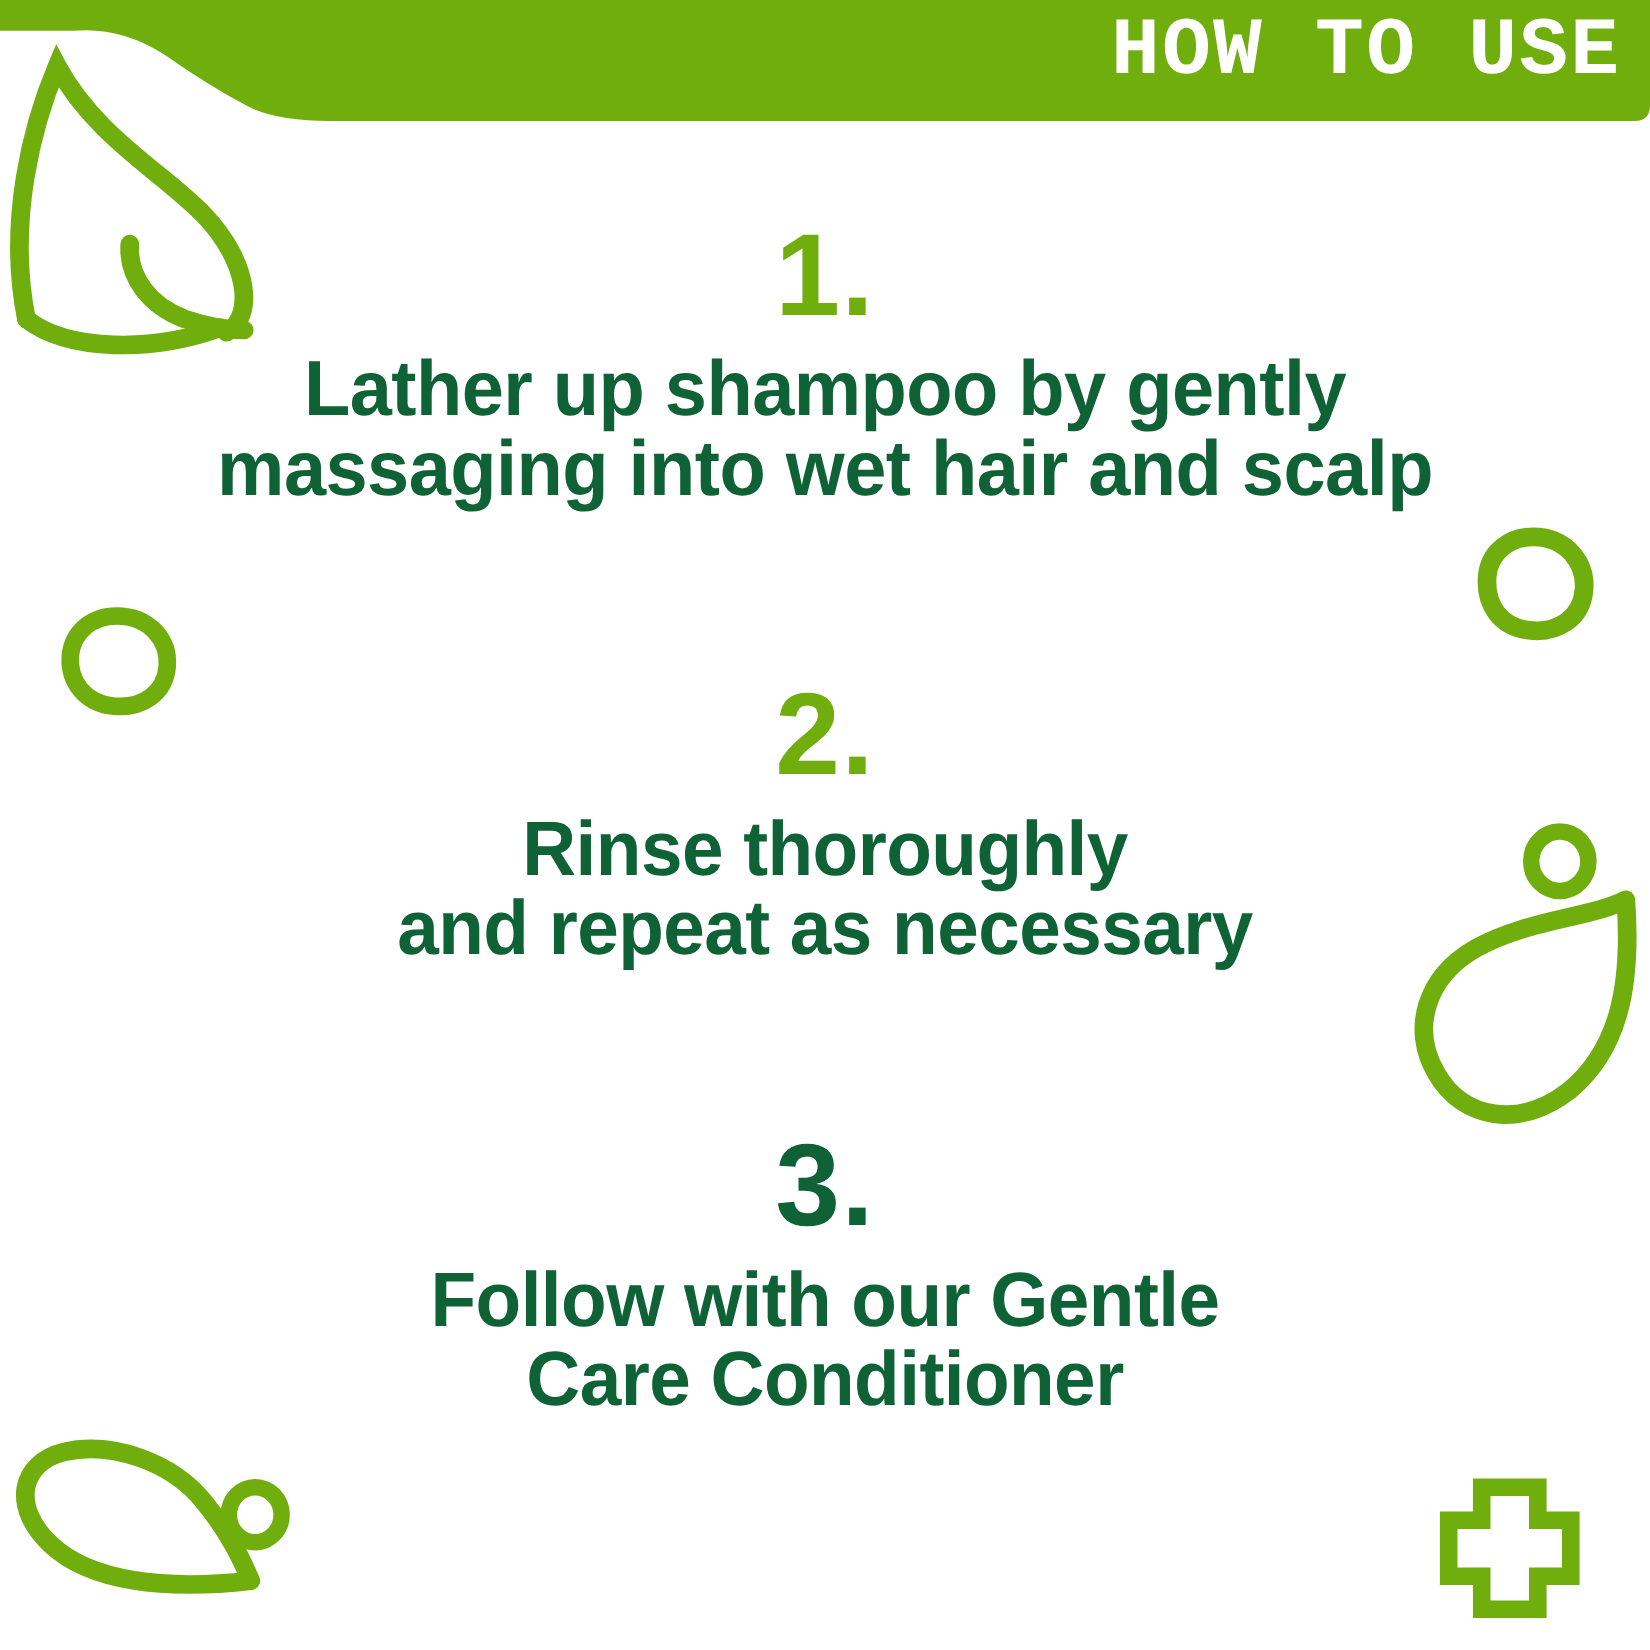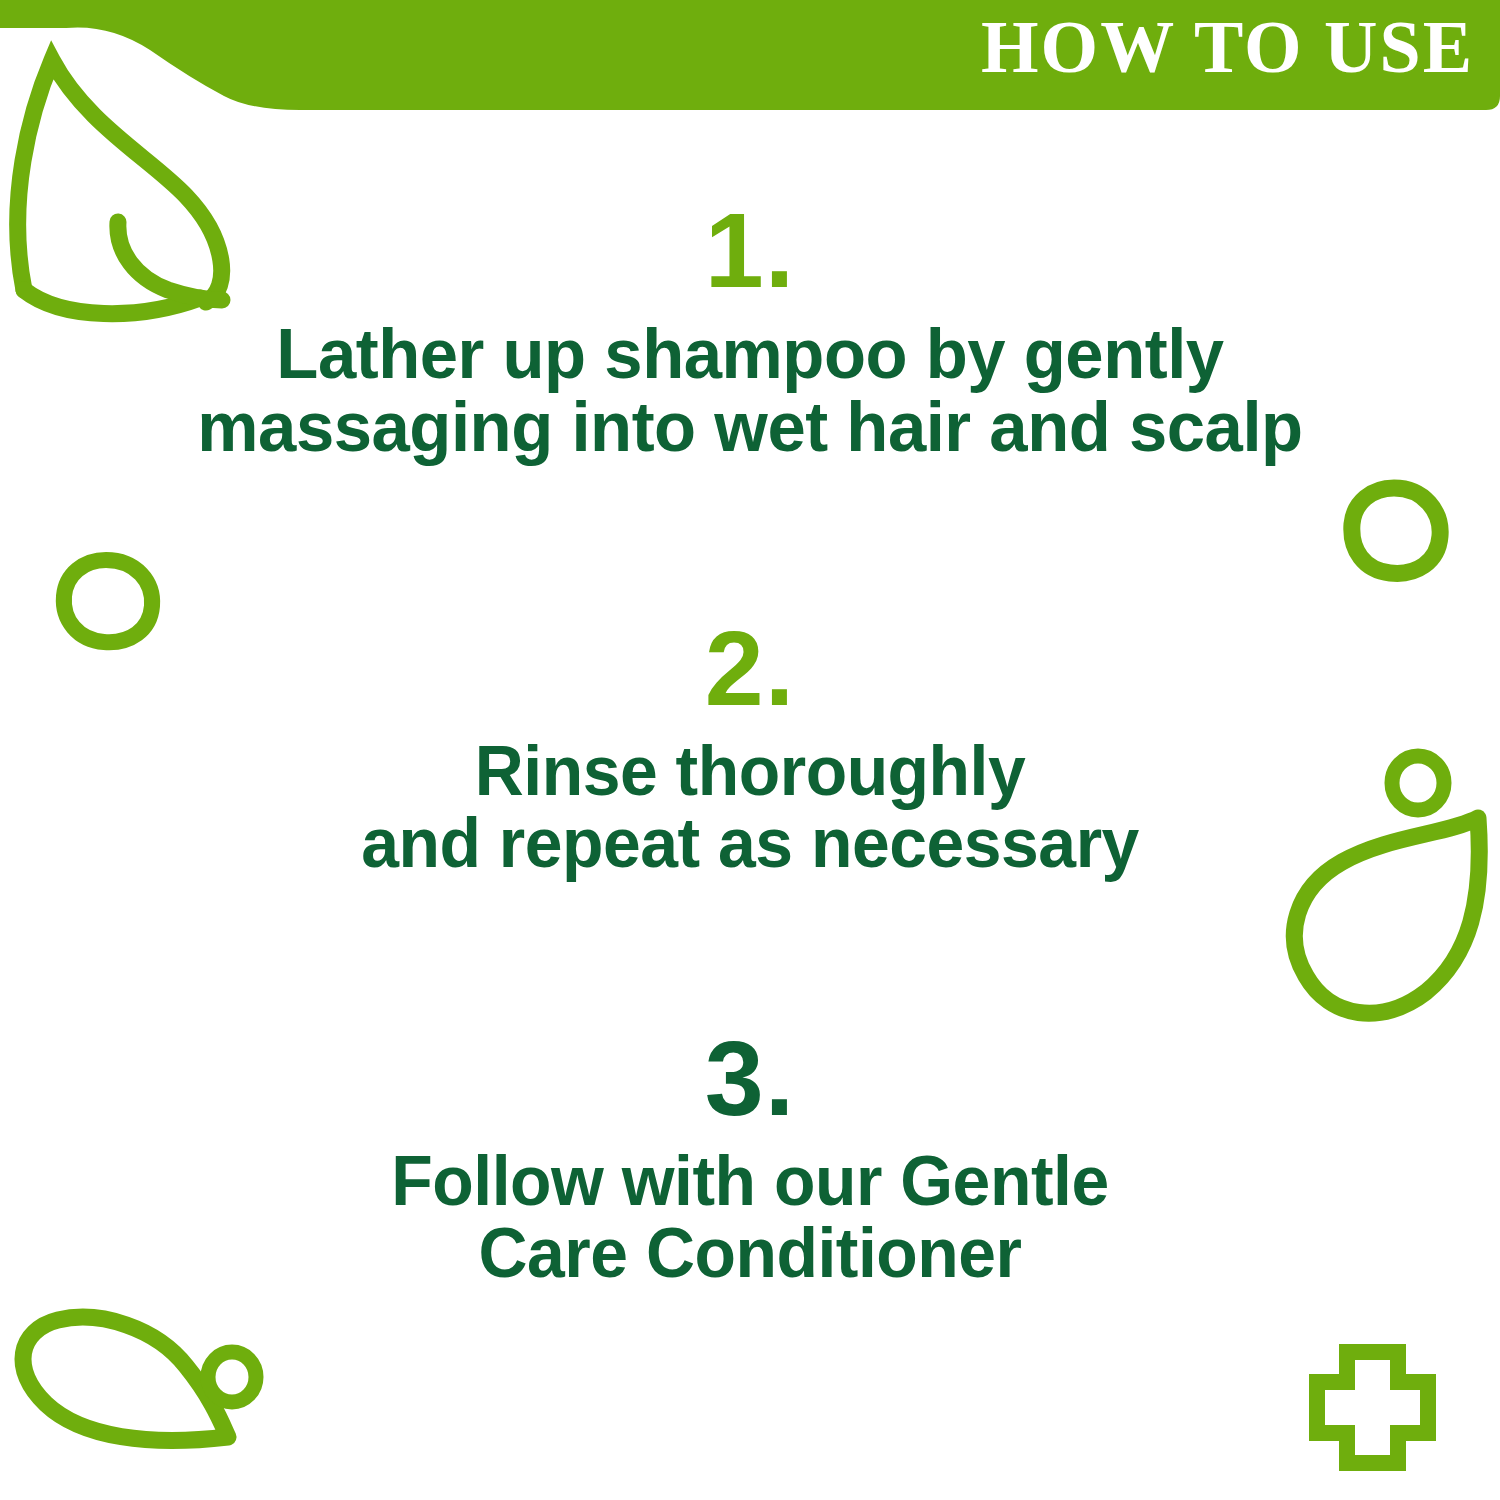--- a/index.html
+++ b/index.html
@@ -30,21 +30,21 @@
     height: 120px;
     pointer-events: none;
   }
   .header-title {
     position: absolute;
     top: 10px;
     right: 26px;
     width: 620px;
     text-align: right;
     color: #ffffff;
-    font-family: Liberation Serif, serif;
+    font-family: Liberation Mono, monospace;
     font-weight: bold;
     font-size: 74px;
     letter-spacing: 2px;
     line-height: 1;
     white-space: nowrap;
   }
 
   
   .decor {
     position: absolute;

